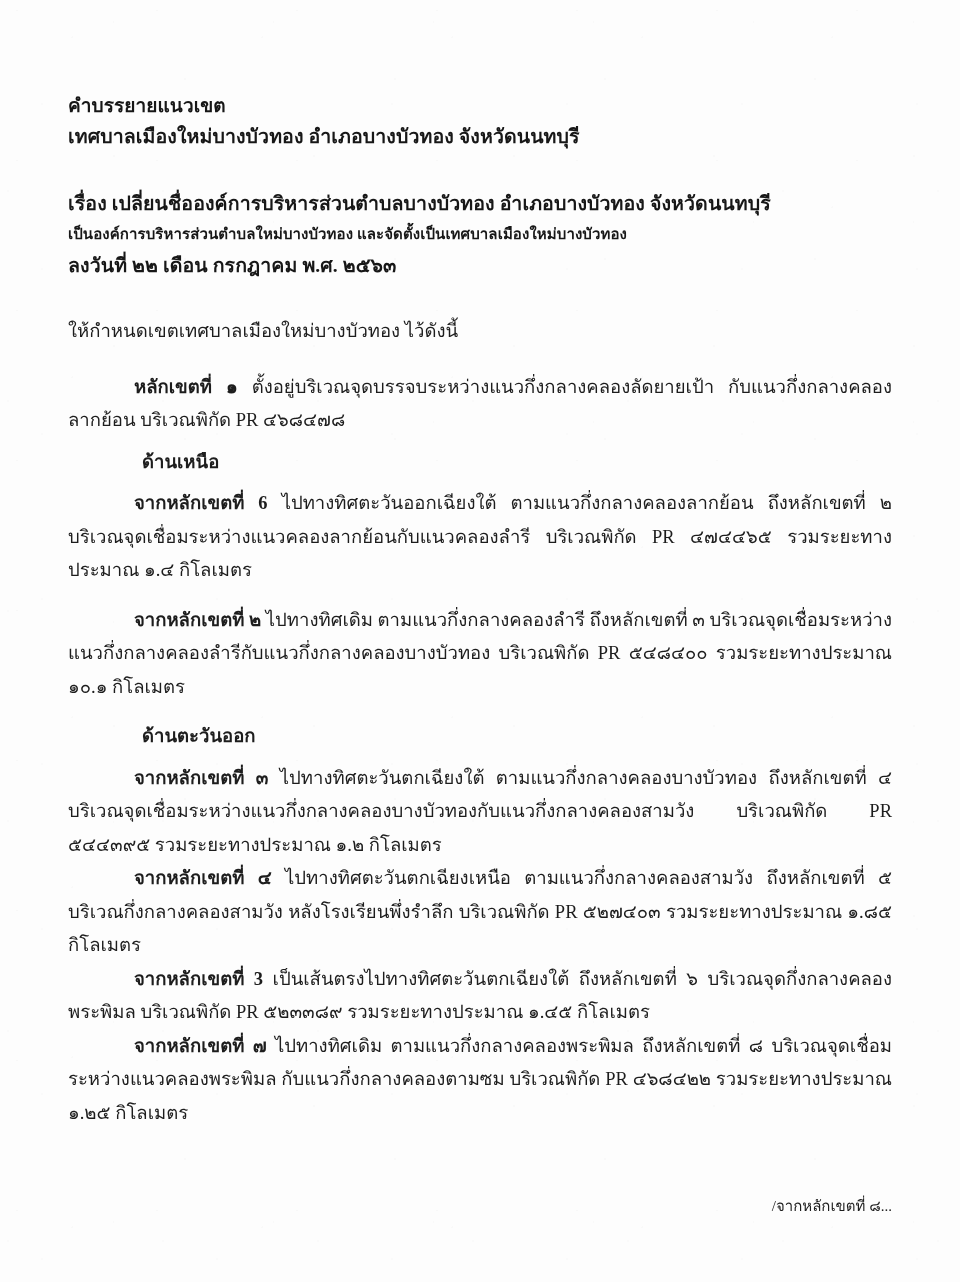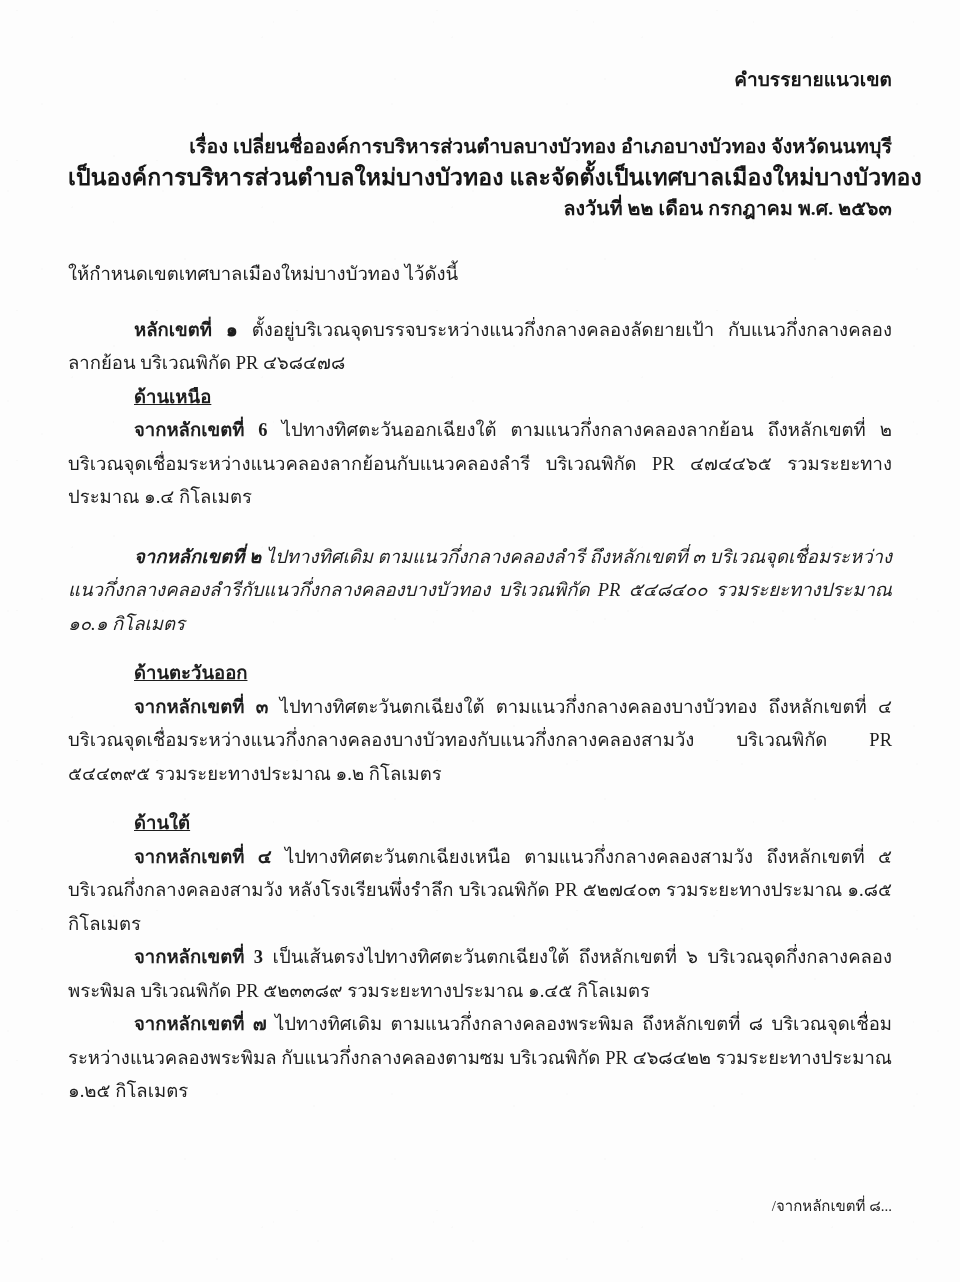--- a/index.html
+++ b/index.html
@@ -33,38 +33,38 @@
 
   .content {
     position: absolute;
     left: 68px;
     top: 0;
     width: 824px;
   }
 
   
   .heading {
-    text-align: right;
-    padding-top: 64px;
+    text-align: left;
+    padding-top: 90px;
   }
 
   .heading .hline {
     font-weight: bold;
     font-size: 19.5px;
     line-height: 31px;
     letter-spacing: 0.1px;
     color: #171717;
     white-space: nowrap;
   }
 
   .heading .hline.l1 { font-size: 19px; }
   .heading .hline.l2 { font-size: 19.5px; }
   .heading .hline.l3 { font-size: 19px; }
   .heading .hline.l4 { margin-top: 36px; font-size: 19.5px; }
-  .heading .hline.l5 { font-size: 23px; }
+  .heading .hline.l5 { font-size: 15px; }
   .heading .hline.l6 { font-size: 19.5px; }
 
   
   .body-block {
     margin-top: 34px;
     font-size: 18.5px;
     line-height: 33.5px;
     text-align: justify;
     text-justify: inter-word;
     color: #1d1d1d;
@@ -78,31 +78,29 @@
 
   p.para.lead {
     margin-bottom: 22px;
   }
 
   p.para.indent {
     text-indent: 66px;
   }
 
   p.para.gap {
-    margin-top: 26px;
-    font-style: italic;
+    margin-top: 16px;
   }
 
   .side-head {
-    margin: 0;
+    margin: 8px;
     padding-left: 66px;
     font-weight: bold;
     font-size: 18.5px;
     line-height: 33.5px;
-    text-decoration: underline;
   }
 
   .side-head.spaced { margin-top: 16px; }
 
   b.mark {
     font-weight: bold;
   }
 
   
   .footer-note {
@@ -117,20 +115,21 @@
 </style>
 </head>
 <body>
 
 <div class="page">
 
   <div class="content">
 
     <div class="heading">
       <div class="hline l1">คำบรรยายแนวเขต</div>
+      <div class="hline l2">เทศบาลเมืองใหม่บางบัวทอง อำเภอบางบัวทอง จังหวัดนนทบุรี</div>
       <div class="hline l4">เรื่อง เปลี่ยนชื่อองค์การบริหารส่วนตำบลบางบัวทอง อำเภอบางบัวทอง จังหวัดนนทบุรี</div>
       <div class="hline l5">เป็นองค์การบริหารส่วนตำบลใหม่บางบัวทอง และจัดตั้งเป็นเทศบาลเมืองใหม่บางบัวทอง</div>
       <div class="hline l6">ลงวันที่ ๒๒ เดือน กรกฎาคม พ.ศ. ๒๕๖๓</div>
     </div>
 
     <div class="body-block">
 
       <p class="para lead">ให้กำหนดเขตเทศบาลเมืองใหม่บางบัวทอง ไว้ดังนี้</p>
 
       <p class="para indent">
@@ -143,21 +142,20 @@
       </p>
       <p class="para indent gap">
         <b class="mark">จากหลักเขตที่ ๒</b><span> ไปทางทิศเดิม ตามแนวกึ่งกลางคลองลำรี ถึงหลักเขตที่ ๓ บริเวณจุดเชื่อมระหว่างแนวกึ่งกลางคลองลำรีกับแนวกึ่งกลางคลองบางบัวทอง บริเวณพิกัด PR ๕๔๘๔๐๐ รวมระยะทางประมาณ ๑๐.๑ กิโลเมตร</span>
       </p>
 
       <div class="side-head spaced">ด้านตะวันออก</div>
       <p class="para indent">
         <b class="mark">จากหลักเขตที่ ๓</b><span> ไปทางทิศตะวันตกเฉียงใต้ ตามแนวกึ่งกลางคลองบางบัวทอง ถึงหลักเขตที่ ๔ บริเวณจุดเชื่อมระหว่างแนวกึ่งกลางคลองบางบัวทองกับแนวกึ่งกลางคลองสามวัง บริเวณพิกัด PR ๕๔๔๓๙๕ รวมระยะทางประมาณ ๑.๒ กิโลเมตร</span>
       </p>
 
-      <div class="side-head spaced">ด้านใต้</div>
       <p class="para indent">
         <b class="mark">จากหลักเขตที่ ๔</b><span> ไปทางทิศตะวันตกเฉียงเหนือ ตามแนวกึ่งกลางคลองสามวัง ถึงหลักเขตที่ ๕ บริเวณกึ่งกลางคลองสามวัง หลังโรงเรียนพึ่งรำลึก บริเวณพิกัด PR ๕๒๗๔๐๓ รวมระยะทางประมาณ ๑.๘๕ กิโลเมตร</span>
       </p>
       <p class="para indent">
         <b class="mark">จากหลักเขตที่ 3</b><span> เป็นเส้นตรงไปทางทิศตะวันตกเฉียงใต้ ถึงหลักเขตที่ ๖ บริเวณจุดกึ่งกลางคลองพระพิมล บริเวณพิกัด PR ๕๒๓๓๘๙ รวมระยะทางประมาณ ๑.๔๕ กิโลเมตร</span>
       </p>
       <p class="para indent">
         <b class="mark">จากหลักเขตที่ ๗</b><span> ไปทางทิศเดิม ตามแนวกึ่งกลางคลองพระพิมล ถึงหลักเขตที่ ๘ บริเวณจุดเชื่อมระหว่างแนวคลองพระพิมล กับแนวกึ่งกลางคลองตามซม บริเวณพิกัด PR ๔๖๘๔๒๒ รวมระยะทางประมาณ ๑.๒๕ กิโลเมตร</span>
       </p>
 

